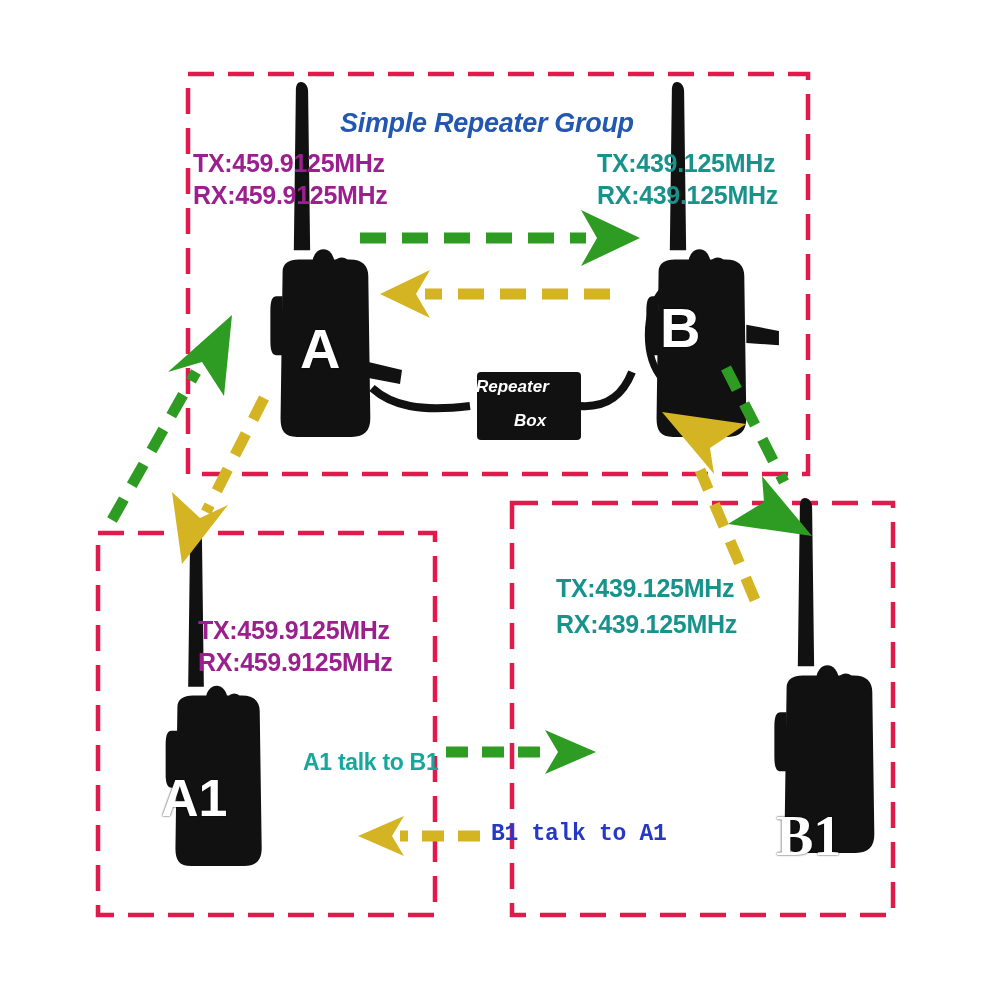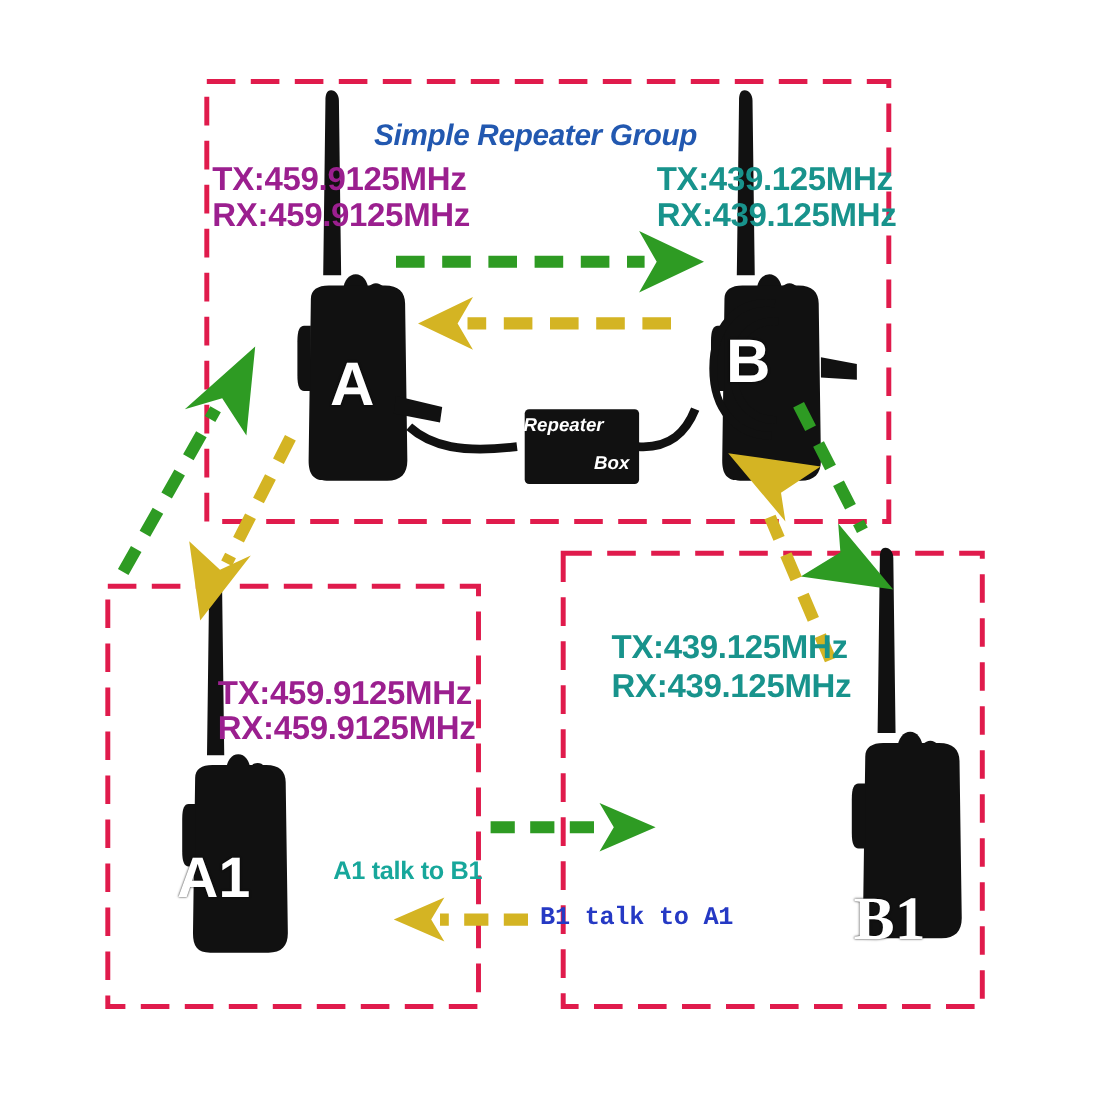--- a/index.html
+++ b/index.html
@@ -22,21 +22,21 @@
     height: 1001px;
   }
   .txt {
     position: absolute;
     white-space: pre;
     font-family: "Liberation Sans", sans-serif;
     font-weight: bold;
     letter-spacing: -0.3px;
   }
   .freq {
-    font-size: 30px;
+    font-size: 25px;
     line-height: 31px;
   }
   .freq-purple { color: #9b1f8f; }
   .freq-teal   { color: #18938c; text-align: center; }
   .title-blue {
     font-size: 27px;
     font-style: italic;
     font-weight: bold;
     color: #2258b0;
   }
@@ -191,24 +191,24 @@
   <div>
     <div class="txt freq freq-purple" style="left:198px; top:615px;">TX:459.9125MHz</div>
     <div class="txt freq freq-purple" style="left:198px; top:647px;">RX:459.9125MHz</div>
   </div>
 
   <div>
     <div class="txt freq freq-teal" style="left:556px; top:573px;">TX:439.125MHz</div>
     <div class="txt freq freq-teal" style="left:556px; top:609px;">RX:439.125MHz</div>
   </div>
 
-  <div class="txt lbl-teal" style="left:303px; top:778px;">A1 talk to B1</div>
+  <div class="txt lbl-teal" style="left:303px; top:749px;">A1 talk to B1</div>
   <div class="txt lbl-blue" style="left:491px; top:821px;">B1 talk to A1</div>
 
   <div class="boxlabel" style="left:476px; top:378px;">Repeater</div>
-  <div class="boxlabel" style="left:540px; top:412px;">Box</div>
+  <div class="boxlabel" style="left:514px; top:412px;">Box</div>
 
   <div class="rbadge" style="left:300px; top:321px; font-size:56px;">A</div>
   <div class="rbadge" style="left:660px; top:300px; font-size:56px;">B</div>
   <div class="rbadge" style="left:161px; top:772px; font-size:52px;">A1</div>
   <div class="rbadge" style="left:776px; top:808px; font-size:56px;font-family:Liberation Serif, serif;">B1</div>
 
 </div>
 
 </body></html>

